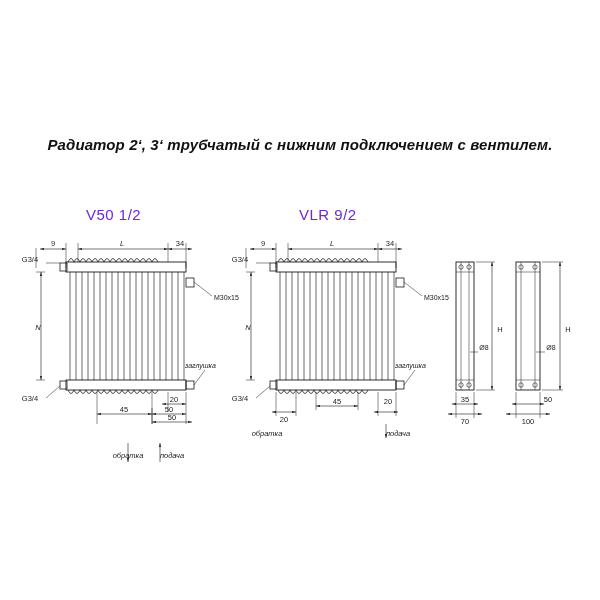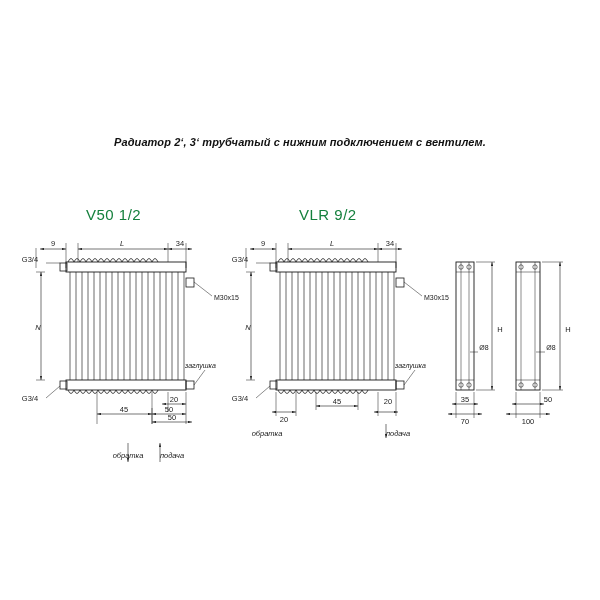--- a/index.html
+++ b/index.html
@@ -22,29 +22,29 @@
     height: 600px;
   }
   .title {
     position: absolute;
     left: 0;
     top: 136px;
     width: 600px;
     text-align: center;
     font-style: italic;
     font-weight: bold;
-    font-size: 11px;
+    font-size: 15px;
     letter-spacing: 0.1px;
     color: #111;
   }
   .model-label {
     position: absolute;
     font-size: 15px;
     font-weight: normal;
-    color: #15803d;
+    color: #6d28d9;
     letter-spacing: 0.5px;
   }
   .model-a { left: 86px; top: 206px; }
   .model-b { left: 299px; top: 206px; }
 
   svg { display: block; }
 </style>
 </head>
 <body>
 

